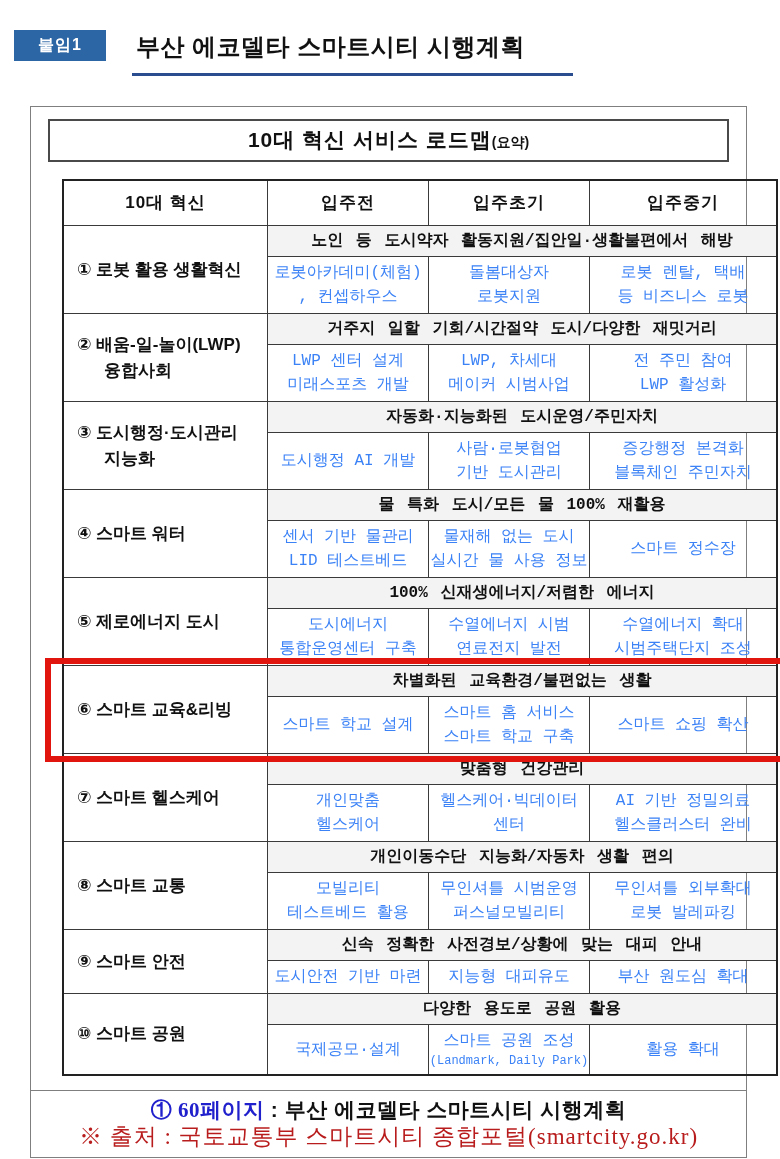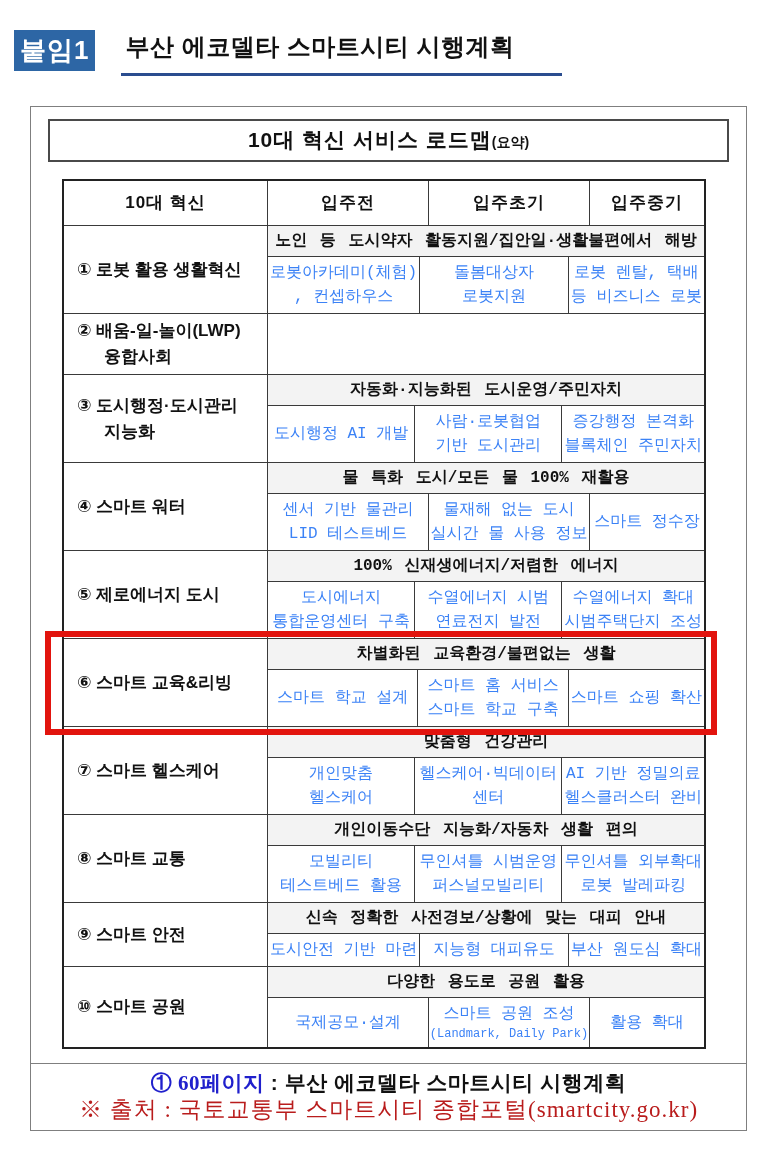--- a/index.html
+++ b/index.html
@@ -5,41 +5,41 @@
   html,body{margin:0;padding:0;background:#fff;}
   .page{
     width:780px;height:1159px;box-sizing:border-box;overflow:hidden;
     padding:30px 0 0 14px;background:#fff;
     font-family:"Liberation Sans","DejaVu Sans",sans-serif;color:#111;
   }
   
   .hdr{display:flex;align-items:flex-start;}
   .badge{
     display:inline-block;background:var(--badge-bg,#2d66a5);color:#fff;
-    font-size:26px;font-weight:bold;padding:7px 6px 8px;letter-spacing:1px;line-height:1;
+    font-size:16px;font-weight:bold;padding:7px 24px 8px;letter-spacing:1px;line-height:1;
   }
   .doc-title{
     margin:2px 0 0 26px;font-size:24px;font-weight:bold;letter-spacing:0.5px;
     border-bottom:3px solid var(--title-underline,#2a4d8f);
     padding:0 48px 11px 4px;line-height:1.25;
   }
   
   .doc-box{
     margin:30px 16px 0 16px;width:717px;box-sizing:border-box;
     border:1px solid #7f7f7f;padding:12px 0 0 0;background:#fff;
   }
   .tbl-title-box{
     width:681px;box-sizing:border-box;margin:0 auto;
     border:2px solid #4a4a4a;text-align:center;padding:5px 0 6px;
   }
   .tbl-title{font-size:21px;font-weight:bold;letter-spacing:1px;}
   .tbl-title-suffix{font-size:14px;font-weight:bold;}
   
   .roadmap{
-    margin:17px 0 0 31px;width:644px;box-sizing:border-box;
+    margin:17px 0 0 31px;width:716px;box-sizing:border-box;
     border:2px solid #222;
   }
   .thead{display:flex;border-bottom:1px solid #3a3a3a;}
   .hcell{
     box-sizing:border-box;height:44px;line-height:44px;text-align:center;
     font-weight:bold;font-size:17px;letter-spacing:1px;
   }
   .hcell:nth-child(1){width:204px;border-right:1px solid #3a3a3a;}
   .hcell:nth-child(2){width:161px;border-right:1px solid #3a3a3a;}
   .hcell:nth-child(3){width:161px;border-right:1px solid #3a3a3a;}
@@ -130,20 +130,37 @@
                   <div class="cell-line">등 비즈니스 로봇</div>
                 </div>
               </div>
             </div>
           </div>
           <div class="trow">
             <div class="cat-cell">
               <div class="cat-line">② 배움-일-놀이(LWP)</div>
               <div class="cat-line cont">융합사회</div>
             </div>
+            <div class="row-right">
+              <div class="band-cell">거주지 일할 기회/시간절약 도시/다양한 재밋거리</div>
+              <div class="detail-row">
+                <div class="detail-cell">
+                  <div class="cell-line">LWP 센터 설계</div>
+                  <div class="cell-line">미래스포츠 개발</div>
+                </div>
+                <div class="detail-cell">
+                  <div class="cell-line">LWP, 차세대</div>
+                  <div class="cell-line">메이커 시범사업</div>
+                </div>
+                <div class="detail-cell">
+                  <div class="cell-line">전 주민 참여</div>
+                  <div class="cell-line">LWP 활성화</div>
+                </div>
+              </div>
+            </div>
           </div>
           <div class="trow">
             <div class="cat-cell">
               <div class="cat-line">③ 도시행정·도시관리</div>
               <div class="cat-line cont">지능화</div>
             </div>
             <div class="row-right">
               <div class="band-cell">자동화·지능화된 도시운영/주민자치</div>
               <div class="detail-row">
                 <div class="detail-cell">

